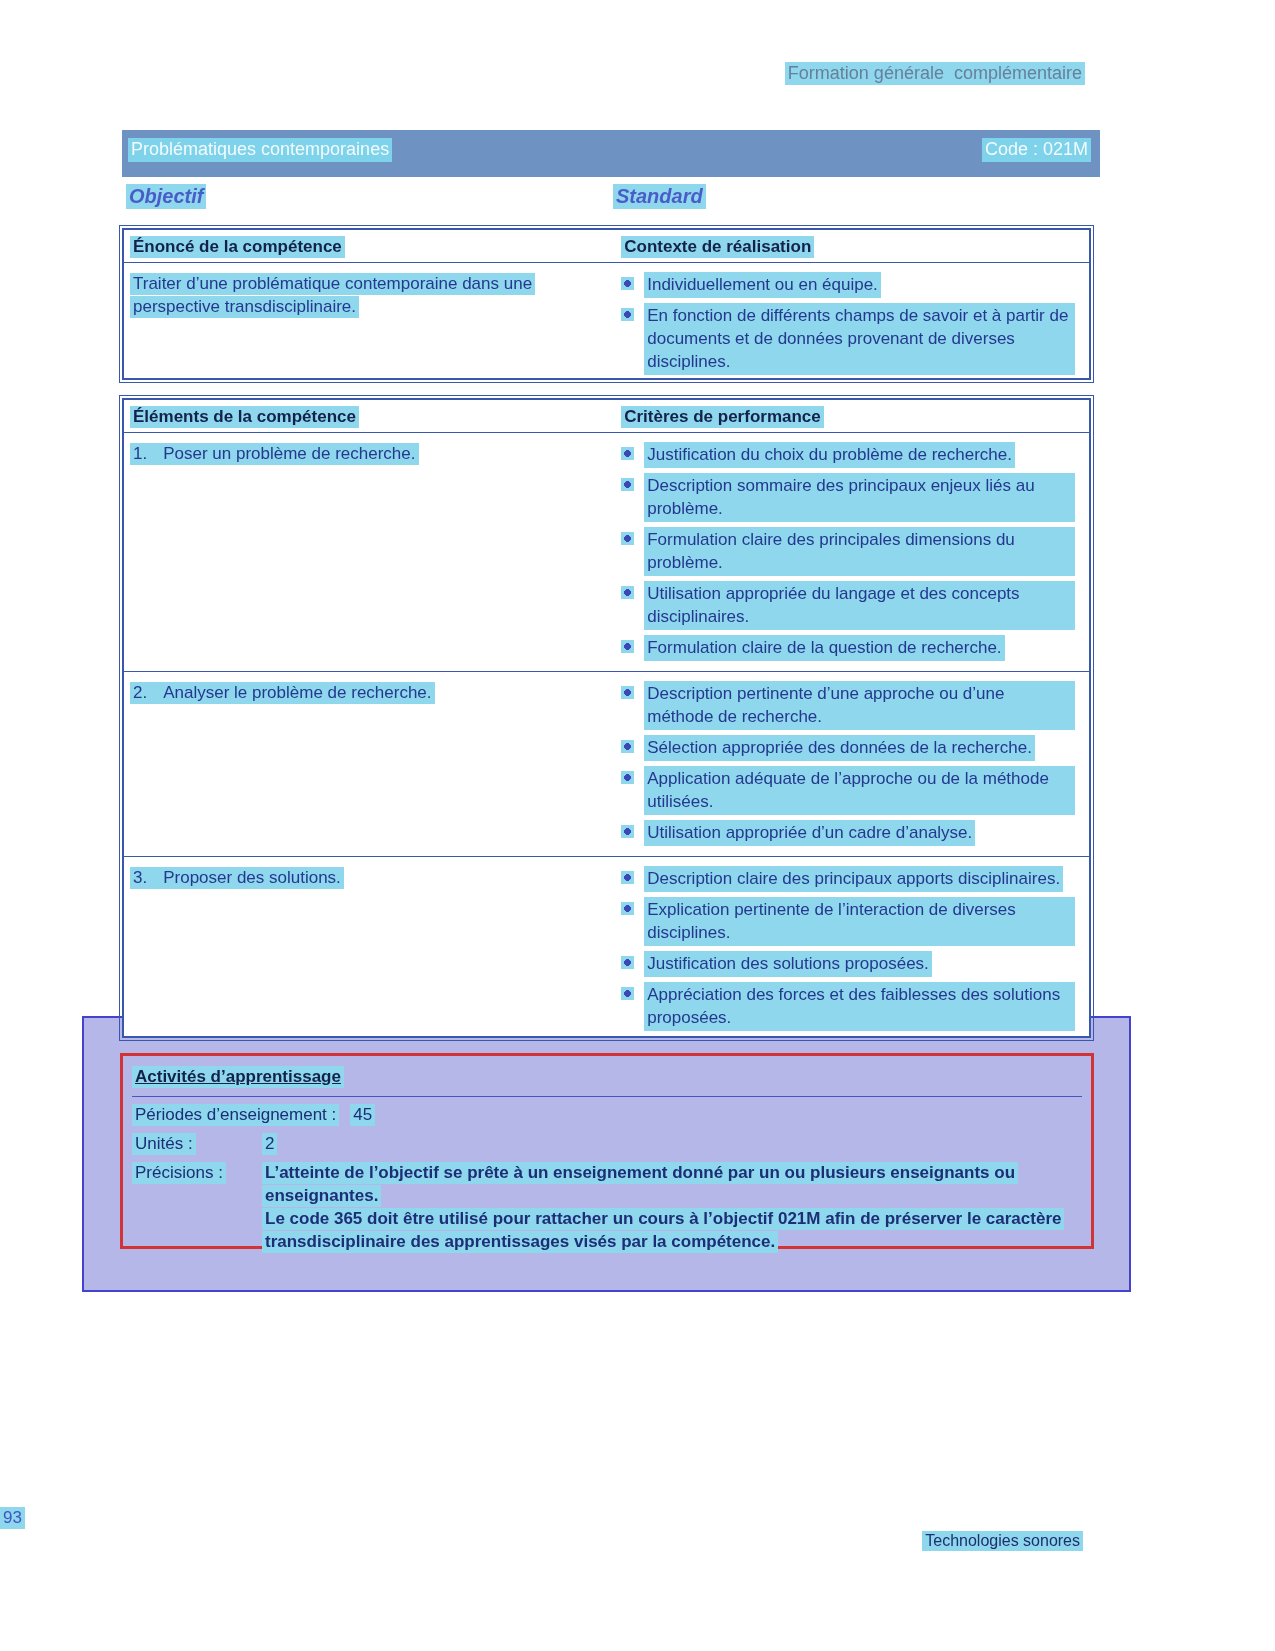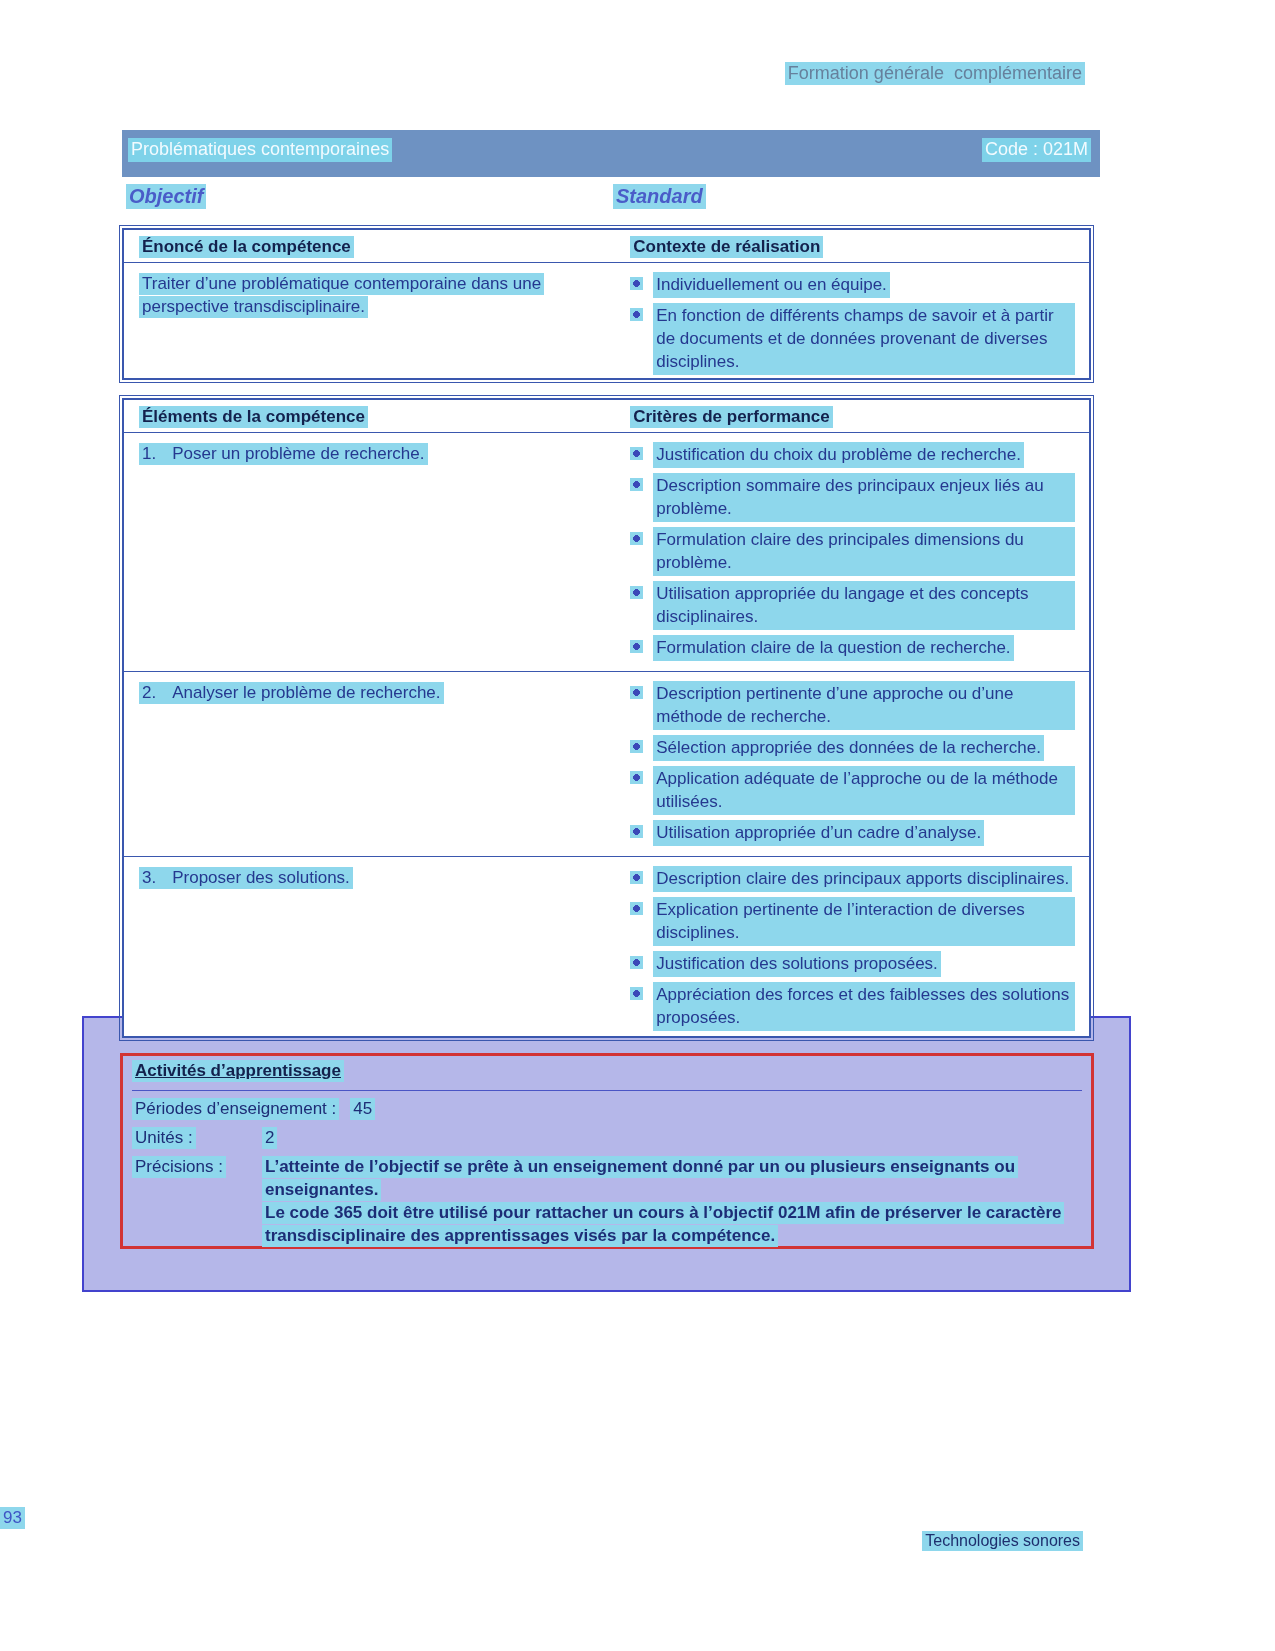--- a/index.html
+++ b/index.html
@@ -36,40 +36,40 @@
   .dtable {
     position:absolute; left:122px; width:969px; box-sizing:border-box;
     background:#ffffff; border:2px solid #3a57ae;
     outline:1px solid #3a57ae; outline-offset:2px;
     z-index:2; font-size:17px; line-height:23px; color:#25388f; overflow:hidden;
   }
   .t1 { top:228px; height:152px; }
   .t2 { top:398px; height:640px; }
 
   .thead { display:flex; border-bottom:1px solid #3a57ae; font-weight:bold; color:#13214d; padding:5px 0 4px; }
-  .cell-l { flex:0 0 50.8%; padding:0 10px 0 6px; box-sizing:border-box;margin-left:9px; }
+  .cell-l { flex:0 0 50.8%; padding:0 10px 0 6px; box-sizing:border-box; }
   .cell-r { flex:1 1 auto; padding:0 14px 0 7px; box-sizing:border-box; }
   .trow { display:flex; padding:9px 0 10px; }
   .t2 .trow + .trow { border-top:1px solid #3a57ae; }
 
   .li { display:flex; margin-bottom:5px; }
   .li:last-child { margin-bottom:0; }
   .bullet {
     flex:0 0 13px; height:13px; margin:5px 10px 0 0;
     background:radial-gradient(circle at 50% 50%, #3a49b8 0, #3a49b8 3.4px, #8ed7ec 3.5px);
   }
   .num { margin-right:16px; }
 
   .activities-outer {
     position:absolute; left:82px; top:1016px; width:1049px; height:276px;
     background:#b5b7e9; border:2px solid #4343cd; box-sizing:border-box; z-index:1;
   }
   .activities-red {
     position:absolute; left:36px; top:35px; width:974px; height:196px;
-    border:3px solid #d23334; box-sizing:border-box; padding:0 9px;
+    border:3px solid #d23334; box-sizing:border-box; padding:6px 9px;
     color:#1d2d76; font-size:17px; line-height:23px;
   }
   .act-title { padding:3px 0 8px; border-bottom:1px solid #4a55c5; margin-bottom:4px; font-weight:bold; color:#13214d; }
   .u { text-decoration:underline; }
   .act-row { display:flex; margin-top:6px; align-items:flex-start; }
   .lbl-fixed { flex:0 0 130px; }
   .lbl-auto { margin-right:11px; }
   .prec-text { flex:1 1 auto;font-weight:bold; }
   .prec-text > div + div { margin-top:0px; }
 

